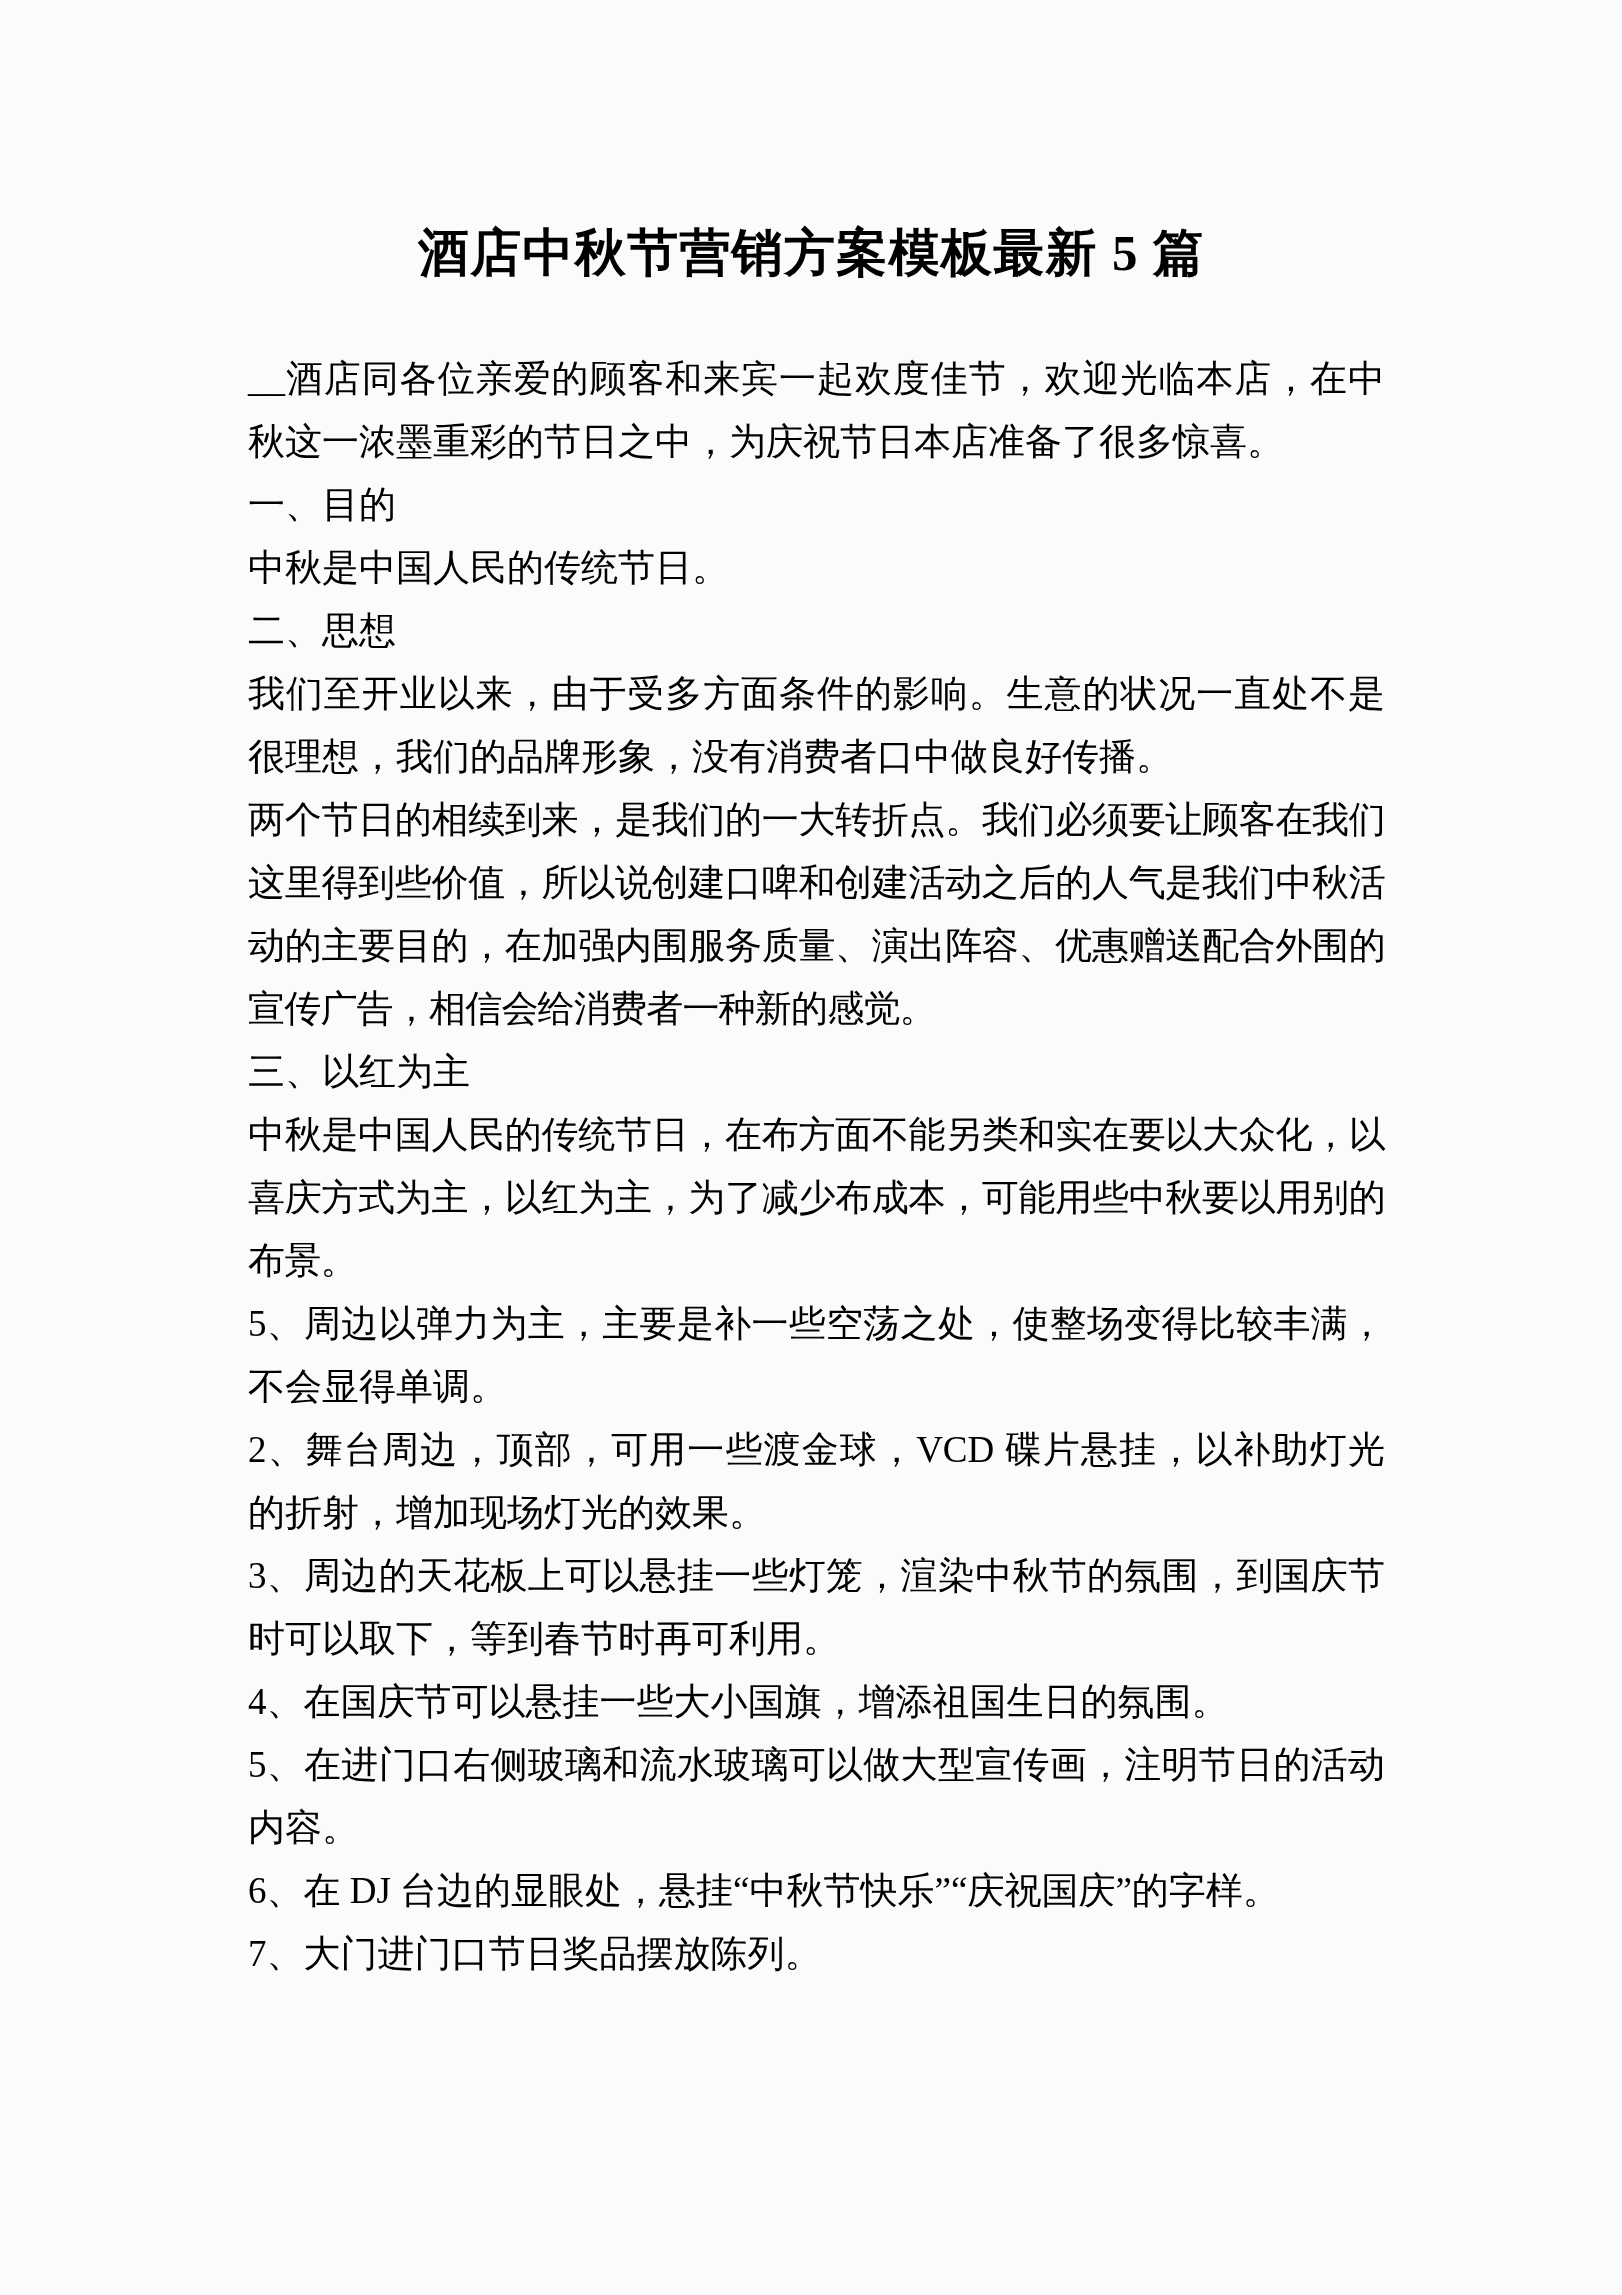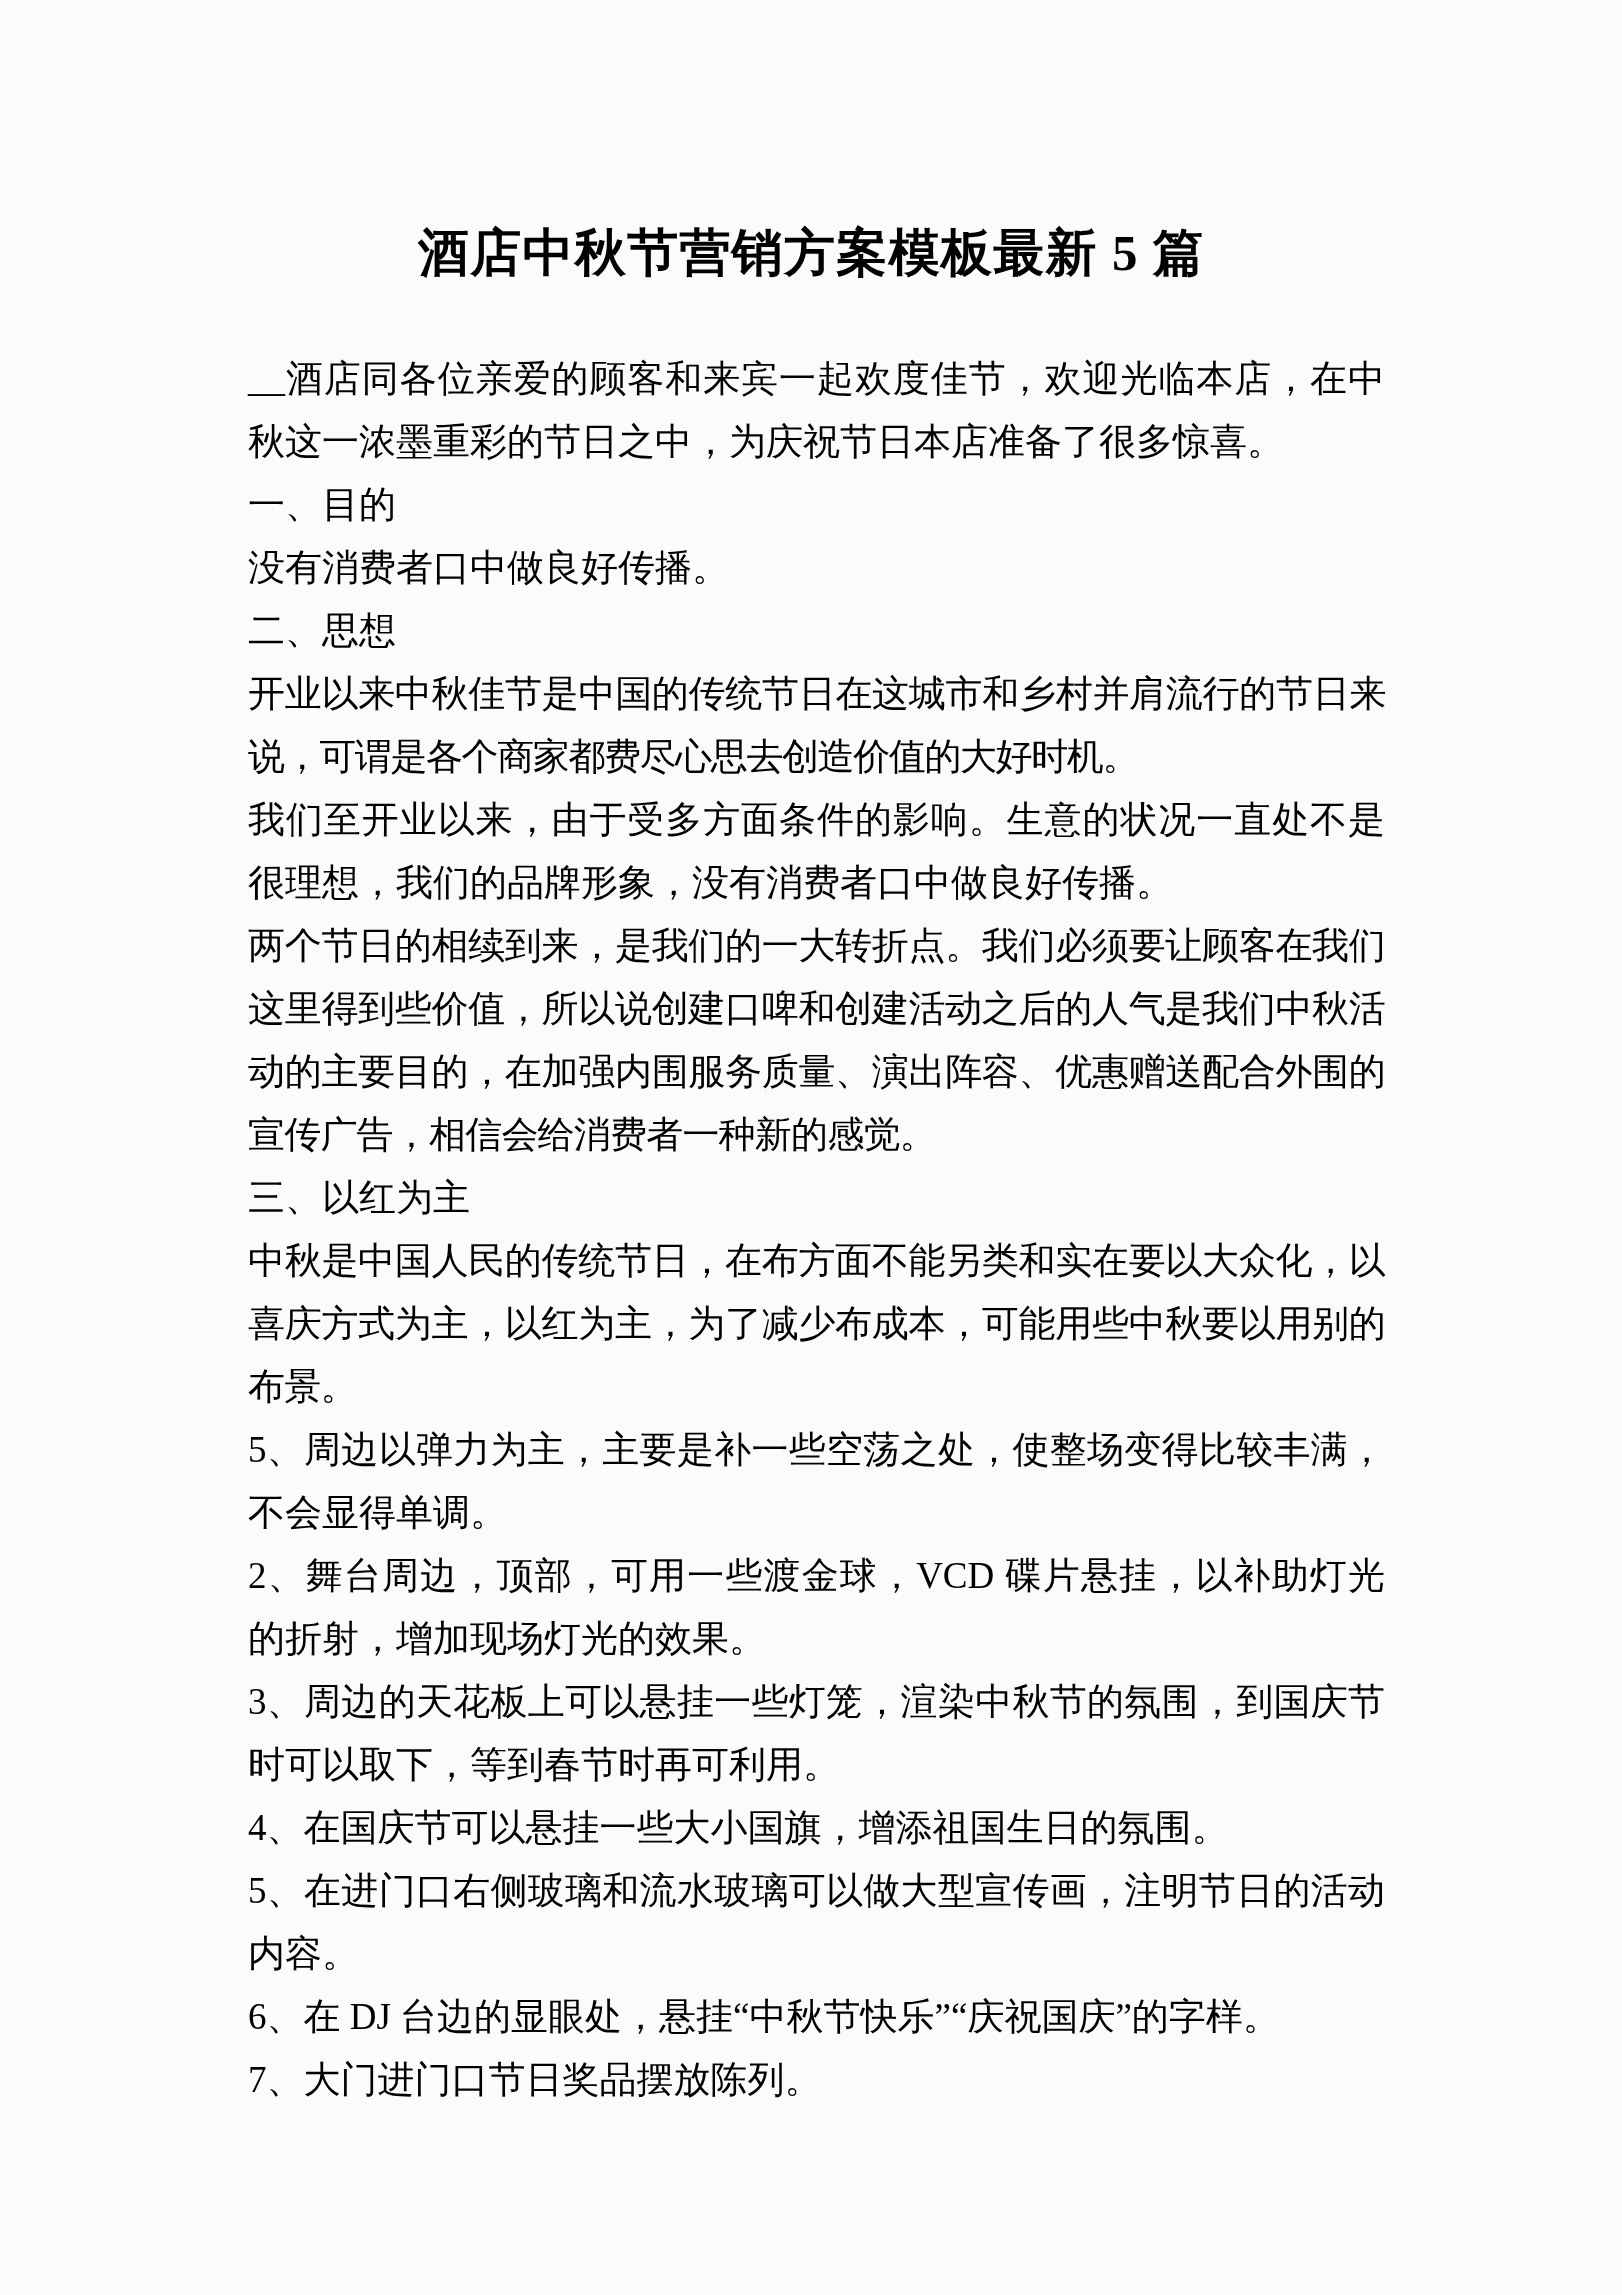--- a/index.html
+++ b/index.html
@@ -66,23 +66,22 @@
 </head>
 <body>
 
 <div class="page">
 
   <h1 class="doc-title">酒店中秋节营销方案模板最新 5 篇</h1>
 
   <div class="body-block" id="body-block">
       <p class="para">__酒店同各位亲爱的顾客和来宾一起欢度佳节，欢迎光临本店，在中秋这一浓墨重彩的节日之中，为庆祝节日本店准备了很多惊喜。</p>
       <p class="para">一、目的</p>
-      <p class="para">没有消费者口中做良好传播。</p>
+      <p class="para">中秋是中国人民的传统节日。</p>
       <p class="para">二、思想</p>
-      <p class="para tighter">开业以来中秋佳节是中国的传统节日在这城市和乡村并肩流行的节日来说，可谓是各个商家都费尽心思去创造价值的大好时机。</p>
       <p class="para">我们至开业以来，由于受多方面条件的影响。生意的状况一直处不是很理想，我们的品牌形象，没有消费者口中做良好传播。</p>
       <p class="para tight">两个节日的相续到来，是我们的一大转折点。我们必须要让顾客在我们这里得到些价值，所以说创建口啤和创建活动之后的人气是我们中秋活动的主要目的，在加强内围服务质量、演出阵容、优惠赠送配合外围的宣传广告，相信会给消费者一种新的感觉。</p>
       <p class="para">三、以红为主</p>
       <p class="para tight">中秋是中国人民的传统节日，在布方面不能另类和实在要以大众化，以喜庆方式为主，以红为主，为了减少布成本，可能用些中秋要以用别的布景。</p>
       <p class="para">5、周边以弹力为主，主要是补一些空荡之处，使整场变得比较丰满，不会显得单调。</p>
       <p class="para">2、舞台周边，顶部，可用一些渡金球，VCD 碟片悬挂，以补助灯光的折射，增加现场灯光的效果。</p>
       <p class="para">3、周边的天花板上可以悬挂一些灯笼，渲染中秋节的氛围，到国庆节时可以取下，等到春节时再可利用。</p>
       <p class="para">4、在国庆节可以悬挂一些大小国旗，增添祖国生日的氛围。</p>
       <p class="para">5、在进门口右侧玻璃和流水玻璃可以做大型宣传画，注明节日的活动内容。</p>
       <p class="para">6、在 DJ 台边的显眼处，悬挂“中秋节快乐”“庆祝国庆”的字样。</p>

